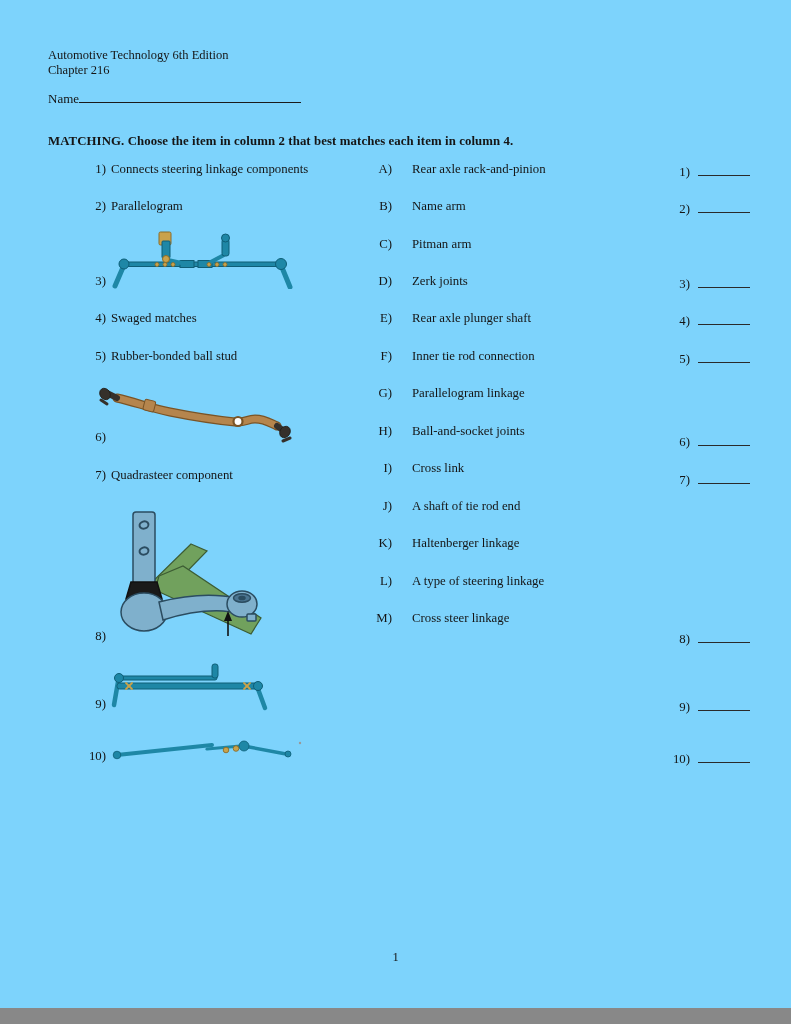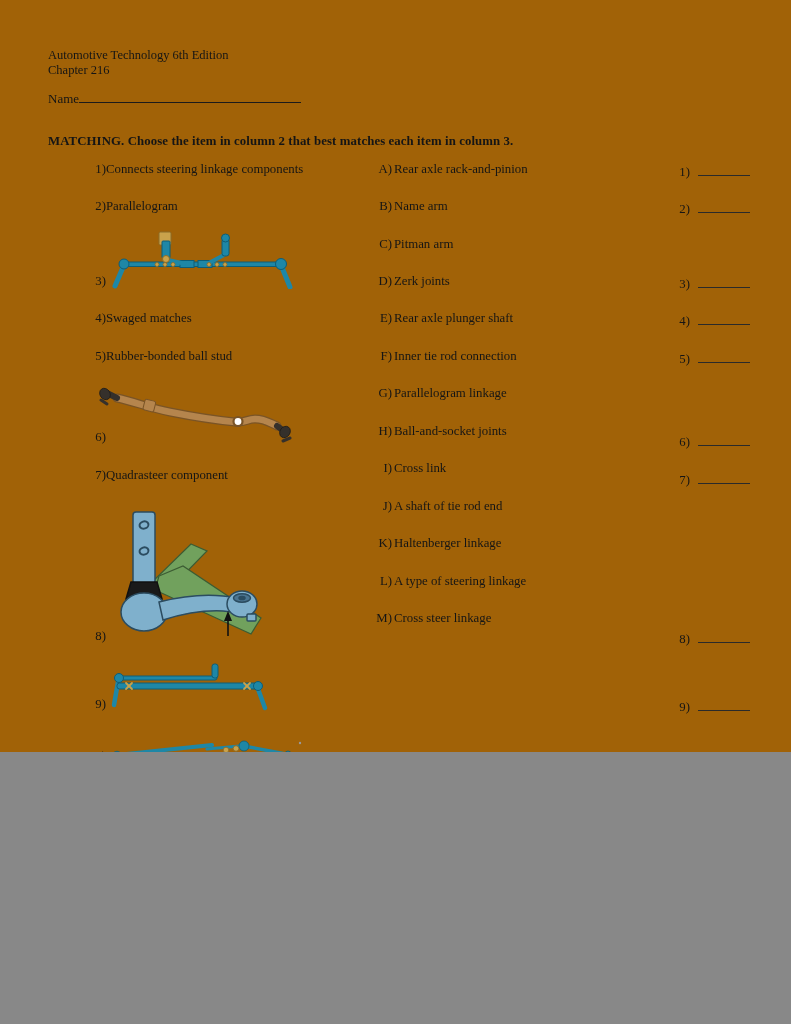--- a/index.html
+++ b/index.html
@@ -1,51 +1,51 @@
 <!DOCTYPE html>
 <html><head>
 <meta charset="utf-8">
 <style>
   html,body{margin:0;padding:0;background:#888;}
   .page{
-    position:relative;width:791px;height:752px;background:#a16207;
+    position:relative;width:791px;height:1008px;background:#7dd3fc;
     font-family:"Liberation Serif","DejaVu Serif",serif;color:#151515;
     overflow:hidden;margin:0 auto;
   }
   .abs{position:absolute;}
   .hdr{font-size:12.5px;line-height:15px;}
   .name-row{font-size:13px;}
   .name-line{display:inline-block;width:222px;border-bottom:1.2px solid #1b1b1b;height:12px;}
   .instr{font-size:12.8px;font-weight:bold;letter-spacing:.1px;}
   .q-row,.opt-row,.ans-row{display:flex;align-items:baseline;font-size:12.8px;white-space:nowrap;}
   .q-num{display:inline-block;width:26px;text-align:right;flex:0 0 auto;}
-  .q-text{}
+  .q-text{margin-left:5px;}
   .opt-letter{display:inline-block;width:22px;text-align:right;flex:0 0 auto;}
-  .opt-text{margin-left:2px;}
+  .opt-text{margin-left:20px;}
   .ans-num{display:inline-block;width:28px;text-align:right;flex:0 0 auto;}
   .ans-blank{display:inline-block;width:52px;border-bottom:1.4px solid #2a2a2a;height:13px;margin-left:8px;flex:0 0 auto;}
   .pageno{left:0;right:0;text-align:center;font-size:12.5px;}
   .illus{line-height:0;}
   svg{display:block;}
 </style>
 </head>
 <body>
 
 <div class="page">
 
   <div class="abs hdr" style="left:48px;top:48px;">
     <div>Automotive Technology 6th Edition</div>
     <div>Chapter 216</div>
   </div>
 
   <div class="abs name-row" style="left:48px;top:90px;">
     <span>Name</span><span class="name-line"></span>
   </div>
 
-  <div class="abs instr" style="left:48px;top:134px;">MATCHING.  Choose the item in column 2 that best matches each item in column 3.</div>
+  <div class="abs instr" style="left:48px;top:134px;">MATCHING.  Choose the item in column 2 that best matches each item in column 4.</div>
 
   <div class="abs q-row" style="left:80px;top:162px;">
     <span class="q-num">1)</span>
     <span class="q-text">Connects steering linkage components</span>
   </div>
   <div class="abs q-row" style="left:80px;top:199px;">
     <span class="q-num">2)</span>
     <span class="q-text">Parallelogram</span>
   </div>
   <div class="abs q-row" style="left:80px;top:274px;">

